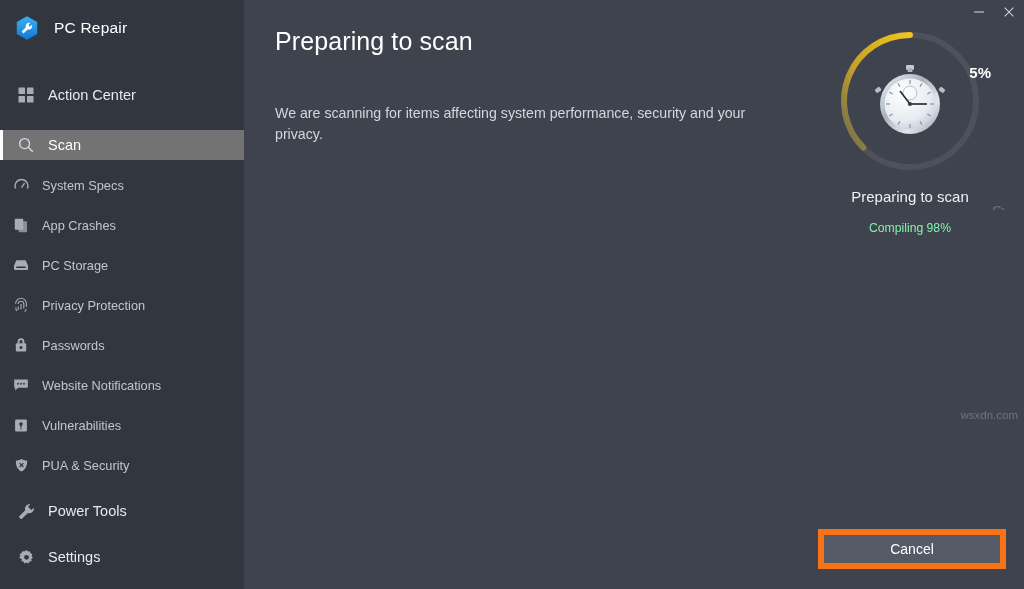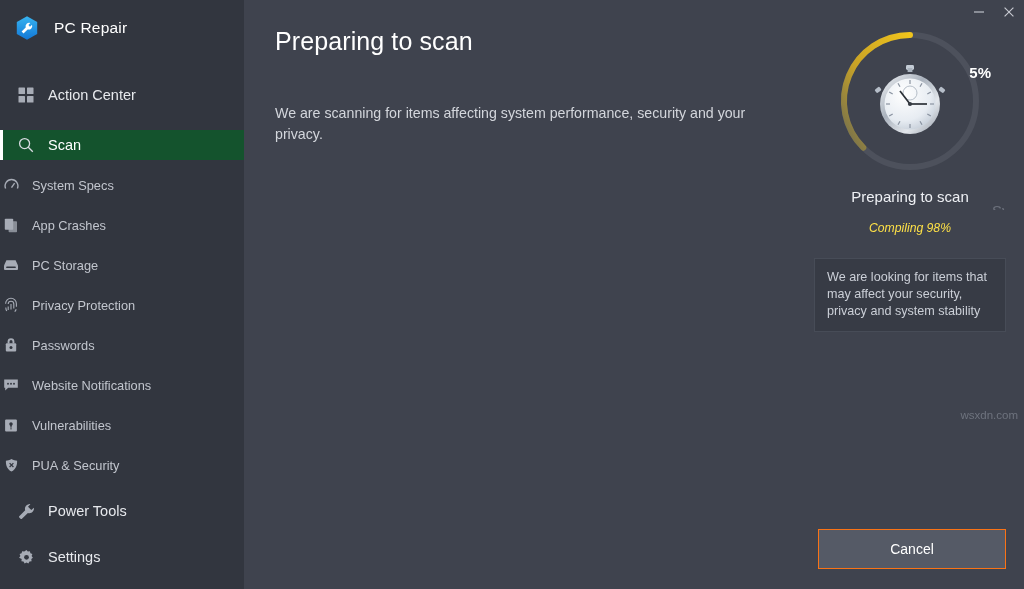--- a/index.html
+++ b/index.html
@@ -59,24 +59,24 @@
   }
   .nav-item.primary { height: 30px; }
   .nav-item .ico {
     width: 20px; height: 20px; flex: 0 0 20px;
     display: flex; align-items: center; justify-content: center;
     color: #a7acb6;
   }
   .nav-item .lbl { font-size: 13.5px; white-space: nowrap; }
   .nav-item.primary .lbl { font-size: 14.5px; color: #e7e9ed; }
   .nav-item.sub .lbl { font-size: 12.8px; color: #c2c6ce; }
-  .nav-item.sub { padding-left: 2px; }
+  .nav-item.sub { padding-left: 12px; }
   .nav-item.sub .ico { width: 18px; height: 18px; flex: 0 0 18px; }
   .nav-item.active {
-    background: #14532d;
+    background: #737373;
   }
   .nav-item.active::before {
     content: ""; position: absolute; left: 0; top: 0;
     width: 3px; height: 100%; background: #ffffff;
   }
   .nav-item.active .lbl { color: #ffffff; }
   .nav-item.active .ico { color: #d8dbe1; }
   .nav-gap-sm { height: 10px; }
   .nav-gap-md { height: 16px; }
 
@@ -126,40 +126,40 @@
     white-space: nowrap;
   }
   .status-next {
     color: #6c717c; font-size: 15px;
     position: absolute; left: 178px;
     white-space: nowrap;
     margin-top: 14px;
   }
   .substatus {
     margin-top: 11px;
-    color: #fde047; font-size: 12.2px; font-style: italic;
+    color: #86efac; font-size: 12.2px;
   }
   .tooltip {
     margin-top: 23px;
     background: #373b45;
     border: 1px solid #474c57;
     padding: 10px 12px 11px 12px;
     text-align: left;
     color: #cbcfd7;
     font-size: 12.6px;
     line-height: 17px;
   }
 
   
   .cancel-btn {
     position: absolute;
     left: 574px; top: 529px;
     width: 188px; height: 40px;
     background: #555a66;
-    border: 1px solid #f97316;
+    border: 6px solid #f97316;
     color: #ffffff;
     font-size: 14px;
     display: flex; align-items: center; justify-content: center;
     font-family: "Liberation Sans", sans-serif;
   }
 
   .watermark {
     position: absolute; right: 6px; bottom: 2px;
     color: #6e737e; font-size: 11.5px;
   }
@@ -425,21 +425,20 @@
         <div class="pct">5%</div>
       </div>
 
       <div class="status-row">
         <span class="status-cur">Preparing to scan</span>
         <span class="status-next">Sy</span>
       </div>
 
       <div class="substatus">Compiling 98%</div>
 
-      <div class="tooltip">We are looking for items that may affect your security, privacy and system stability</div>
     </div>
 
     <div class="cancel-btn">Cancel</div>
 
     <div class="watermark">wsxdn.com</div>
   </div>
 
 </div>
 
 </body></html>

